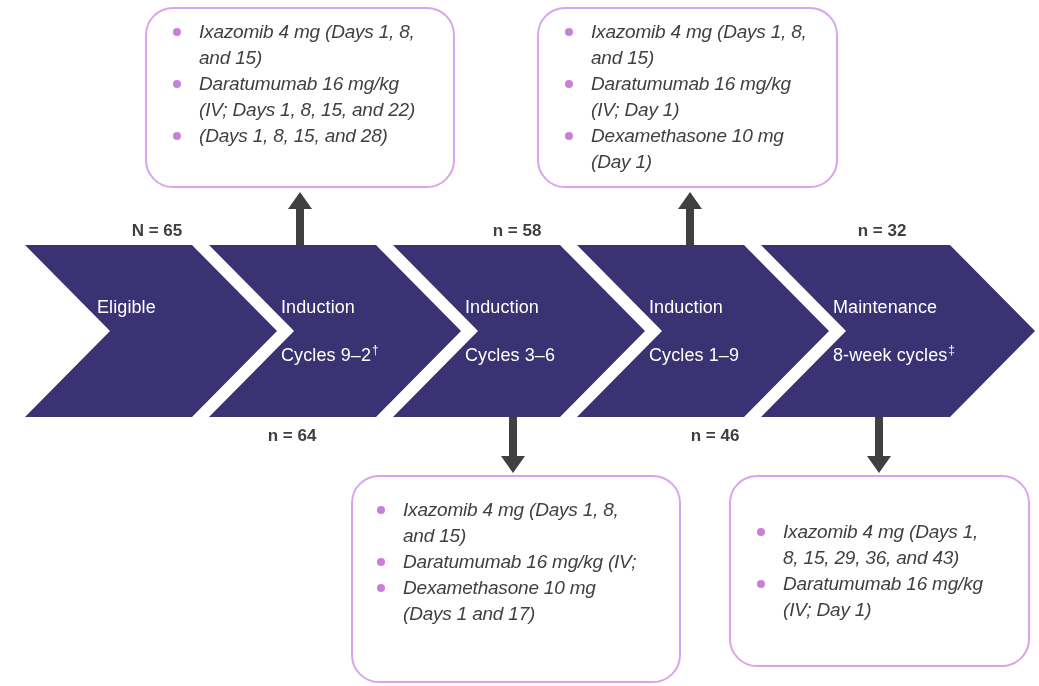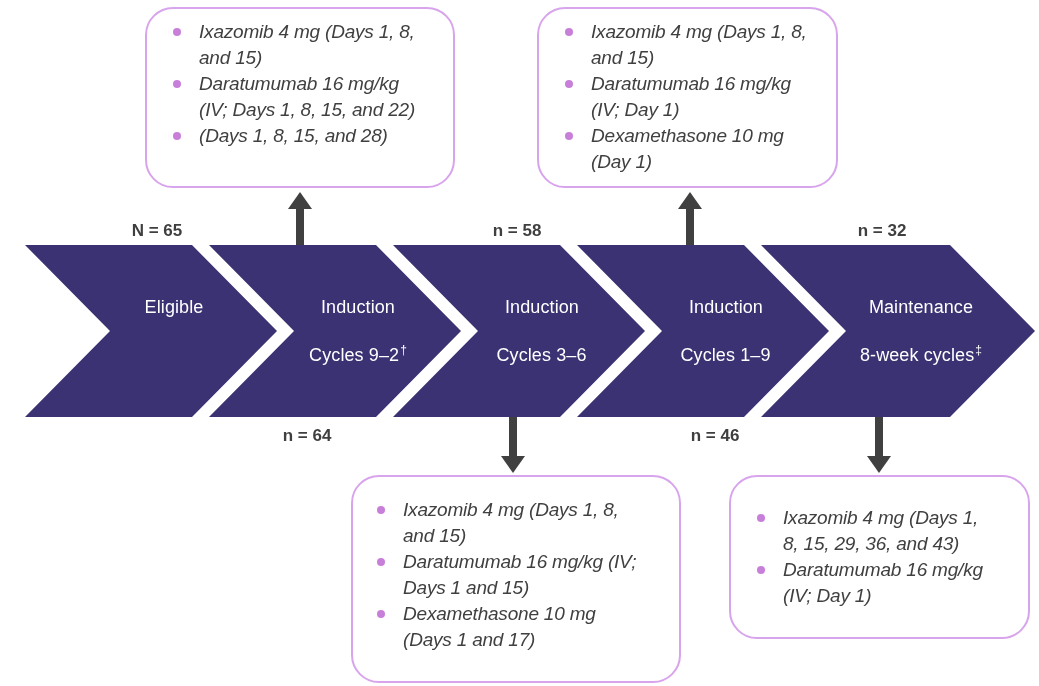--- a/index.html
+++ b/index.html
@@ -21,38 +21,38 @@
     clip-path: polygon(0 0, calc(100% - 85px) 0, 100% 50%, calc(100% - 85px) 100%, 0 100%, 85px 50%);
   }
   .chev-1 { left: 25px;  width: 252px; }
   .chev-2 { left: 209px; width: 252px; }
   .chev-3 { left: 393px; width: 252px; }
   .chev-4 { left: 577px; width: 252px; }
   .chev-5 { left: 761px; width: 274px; text-decoration: underline; }
   .chevron .label {
     position: absolute; inset: 0;
     padding-left: 72px; padding-right: 26px;
-    display: flex; flex-direction: column; justify-content: center; align-items: center;
+    display: flex; flex-direction: column; justify-content: center; align-items: flex-start;
     color: #ffffff; font-size: 18px; line-height: 24px; text-align: center;
     letter-spacing: 0.1px;
     gap: 24px;
   }
   .chevron .label sup { font-size: 12px; line-height: 0; margin-left: 1px; }
 
   
   .count {
     position: absolute;
     transform: translateX(-50%);
     color: #3F3F3F; font-weight: bold; font-size: 17px; line-height: 20px;
     white-space: nowrap;
   }
   .count-n65 { left: 117px; top: 221px; margin-left: 40px; }
   .count-n58 { left: 501px; top: 221px; margin-left: 16px; }
   .count-n32 { left: 882px; top: 221px; }
-  .count-n64 { left: 307px; top: 426px; }
+  .count-n64 { left: 292px; top: 426px; }
   .count-n46 { left: 691px; top: 426px; margin-left: 24px; }
 
   
   .arrow { position: absolute; width: 24px; display: flex; flex-direction: column; align-items: center; }
   .arrow .shaft { width: 8px; background: #404040; }
   .arrow .head  { width: 0; height: 0; border-left: 12px solid transparent; border-right: 12px solid transparent; }
   .arrow-up   { top: 192px; height: 53px; }
   .arrow-up .head   { border-bottom: 17px solid #404040; }
   .arrow-up .shaft  { height: 36px; }
   .arrow-down { top: 417px; height: 56px; }
@@ -78,21 +78,21 @@
   .callout li::before {
     content: "";
     position: absolute; left: 2px; top: 9px;
     width: 8px; height: 8px; border-radius: 50%;
     background: #C77FD9;
   }
   .callout .line { white-space: nowrap; letter-spacing: -0.2px; }
   .box-1 { left: 145px; top: 7px;   width: 310px; height: 181px; padding: 10px 10px 8px 24px; }
   .box-2 { left: 537px; top: 7px;   width: 301px; height: 181px; padding: 10px 10px 8px 24px; }
   .box-3 { left: 351px; top: 475px; width: 330px; height: 208px; padding: 20px 10px 8px 22px; }
-  .box-4 { left: 729px; top: 475px; width: 301px; height: 164px; padding: 0 10px 0 24px;
+  .box-4 { left: 729px; top: 475px; width: 301px; height: 192px; padding: 0 10px 0 24px;
            display: flex; flex-direction: column; justify-content: center; }
 </style>
 </head>
 <body>
 
 <div class="canvas">
 
   <div class="callout box-1">
     <ul>
         <li>
@@ -180,21 +180,20 @@
   </div>
 
   <div class="callout box-3">
     <ul>
         <li>
           <div class="line">Ixazomib 4 mg (Days 1, 8,</div>
           <div class="line">and 15)</div>
         </li>
         <li>
           <div class="line">Daratumumab 16 mg/kg (IV;</div>
-          <div class="line">Days 1 and 15)</div>
         </li>
         <li>
           <div class="line">Dexamethasone 10 mg</div>
           <div class="line">(Days 1 and 17)</div>
         </li>
       </ul>
   </div>
   <div class="callout box-4">
     <ul>
         <li>

